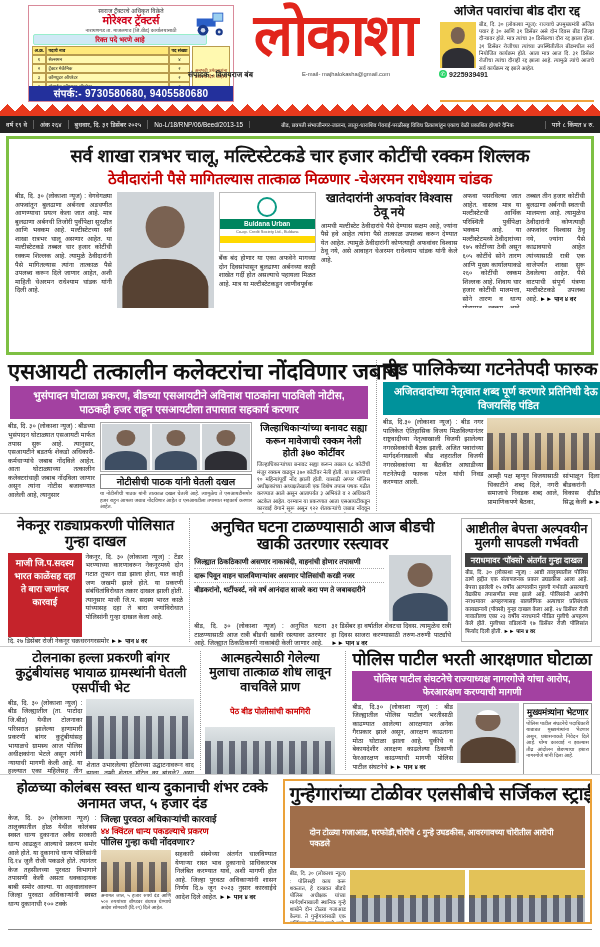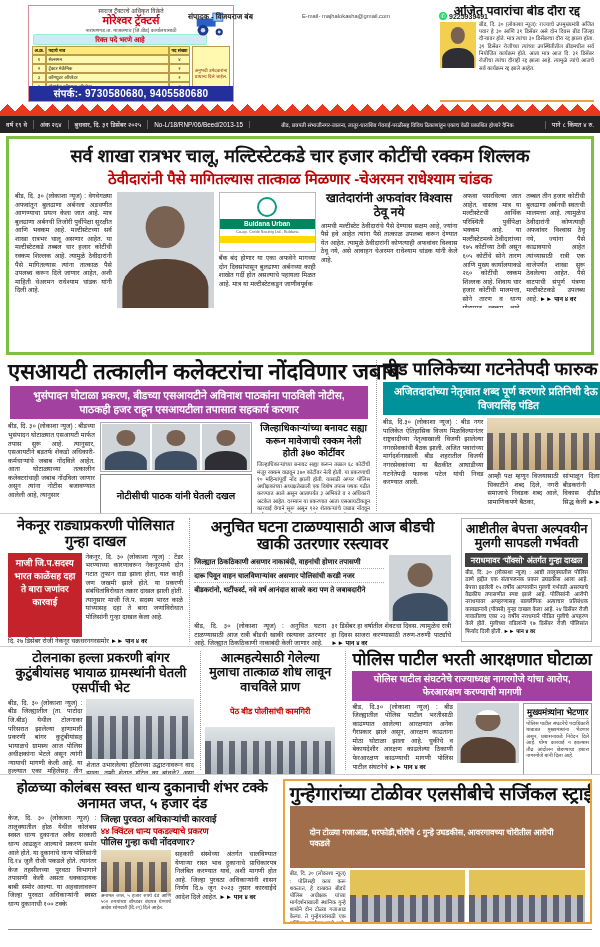--- a/index.html
+++ b/index.html
@@ -76,21 +76,21 @@
   
   .row2{display:flex;gap:6px;padding:5px 8px 2px;height:158px;box-sizing:border-box;overflow:hidden}
   .sit{width:62%}
   .sit-h{font-size:22px;font-weight:800;text-align:center;white-space:nowrap;line-height:1.05}
   .sit-sub{background:#a341a1;color:#fff;font-weight:700;font-size:10.5px;text-align:center;line-height:1.3;padding:3px 8px;margin:3px 2px}
   .sit-body{display:flex;gap:5px;height:96px;overflow:hidden}
   .sit-c1{width:24%}
   .sit-mid{width:42%}
   .photos3{display:flex;gap:2px;height:50px;border:1px solid #aaa;padding:1px;box-sizing:border-box}
   .photos3 .photo{flex:1}
-  .sit-cap{border:1px solid #888;font-weight:800;font-size:9.5px;text-align:center;padding:14px;margin-top:2px}
+  .sit-cap{border:1px solid #888;font-weight:800;font-size:9.5px;text-align:center;padding:0;margin-top:2px}
   .cap-body{font-size:5px;line-height:1.3;text-align:justify;color:#333;margin-top:1px}
   .sit-right{flex:1}
   .sit-rh{font-size:9.5px;font-weight:800;line-height:1.3;text-align:center;margin-bottom:2px}
   .pal{flex:1;padding-left:6px}
   .pal-h{font-size:18px;font-weight:800;text-align:center;white-space:nowrap;line-height:1.05}
   .pal-sub{background:#00929b;color:#fff;font-weight:700;font-size:10.5px;text-align:center;line-height:1.3;padding:3px 6px;margin:3px 0}
   .pal-body{display:flex;gap:4px;height:95px;overflow:hidden}
   .pal-c1{width:40%}
   .pal-rt{flex:1}
   .pal-photo{height:52px;margin-bottom:2px}
@@ -207,20 +207,21 @@
             <span class="c post">रिसेप्शनिस्ट</span>
             <span class="c no">१</span>
           </div>
         </div>
         <div class="ad-note">अनुभवी उमेदवारांना प्राधान्य दिले जाईल.</div>
       </div>
       <div class="ad-contact">संपर्क:- 9730580680, 9405580680</div>
     </div>
 
     <div class="mast">
+      <div class="mast-title">लोकाशा</div>
       <div class="mast-row">
         <span class="mast-ed">संपादक - विजयराज बंब</span>
         <span class="mast-em">E-mail- majhalokasha@gmail.com</span>
         <span class="mast-wa">
           <span class="wa-ic">✆</span>
           <span>9225939491</span>
         </span>
       </div>
     </div>
 

